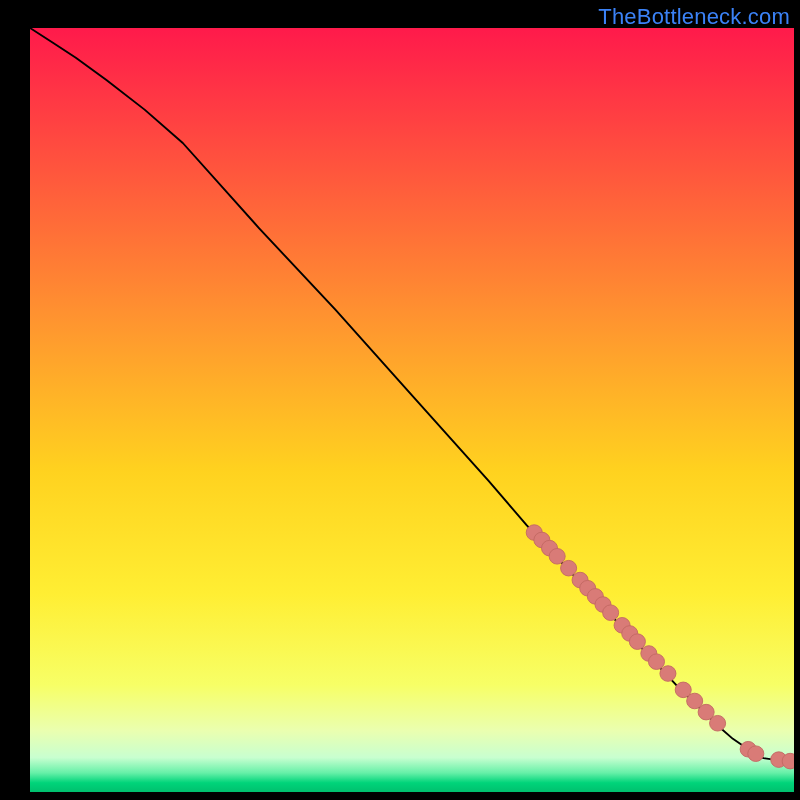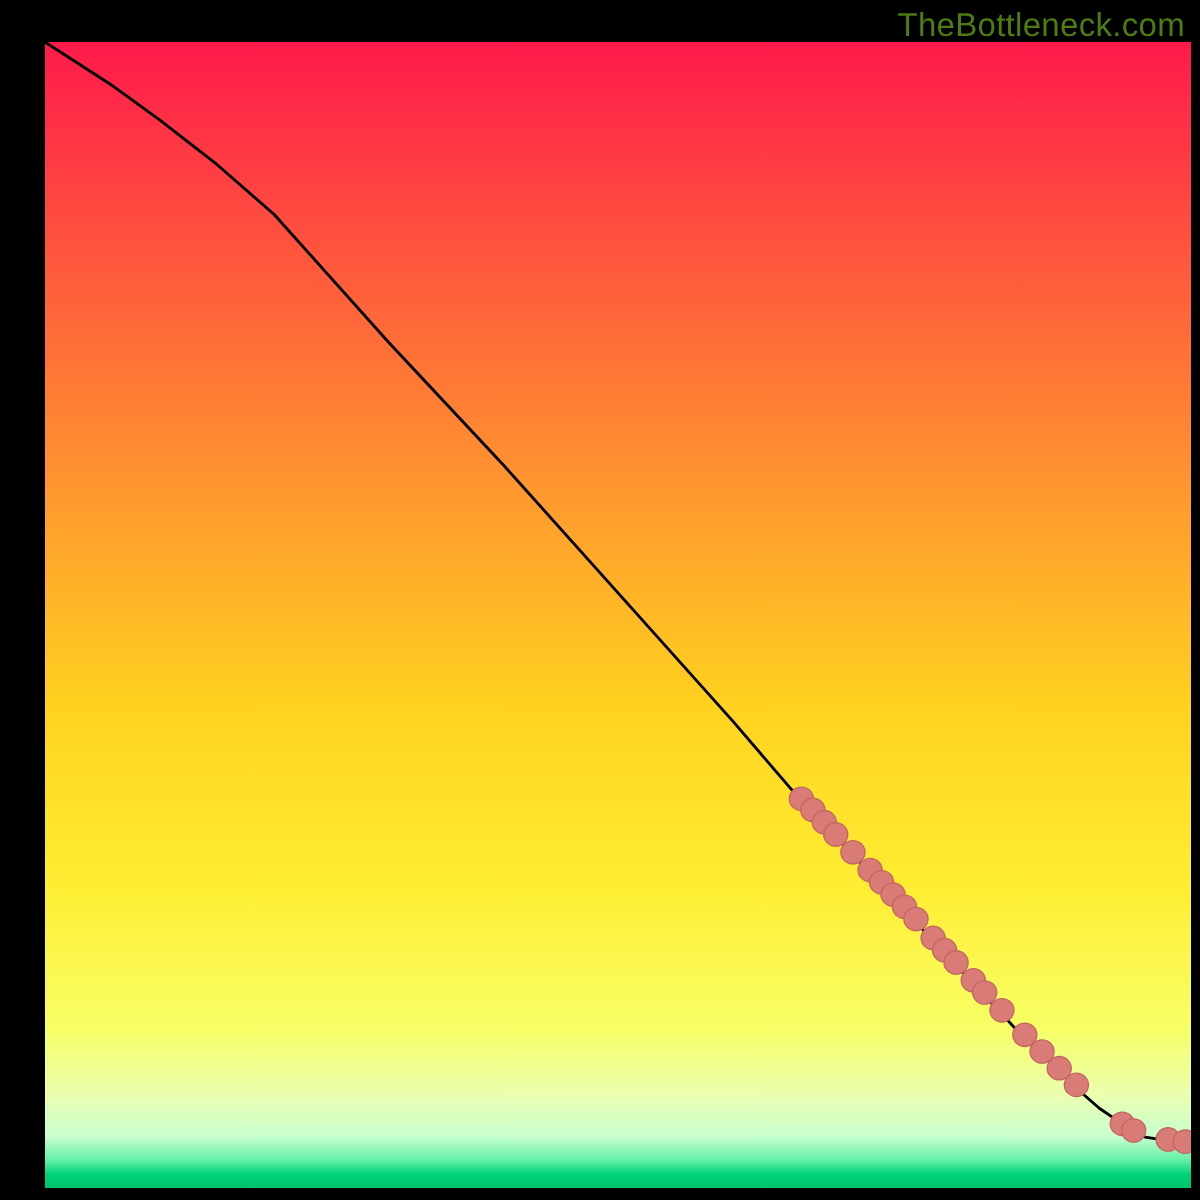--- a/index.html
+++ b/index.html
@@ -16,21 +16,21 @@
     height: 800px;
     background: #000;
   }
   .watermark {
     position: absolute;
     top: 4px;
     right: 10px;
     font-family: Arial, Helvetica, sans-serif;
     font-size: 22px;
     font-weight: 500;
-    color: #4d7c0f;
+    color: #3b82f6;
     z-index: 10;
     letter-spacing: 0.2px;
   }
   .plot-area {
     position: absolute;
     left: 30px;
     right: 6px;
     top: 28px;
     bottom: 30px;
   }

